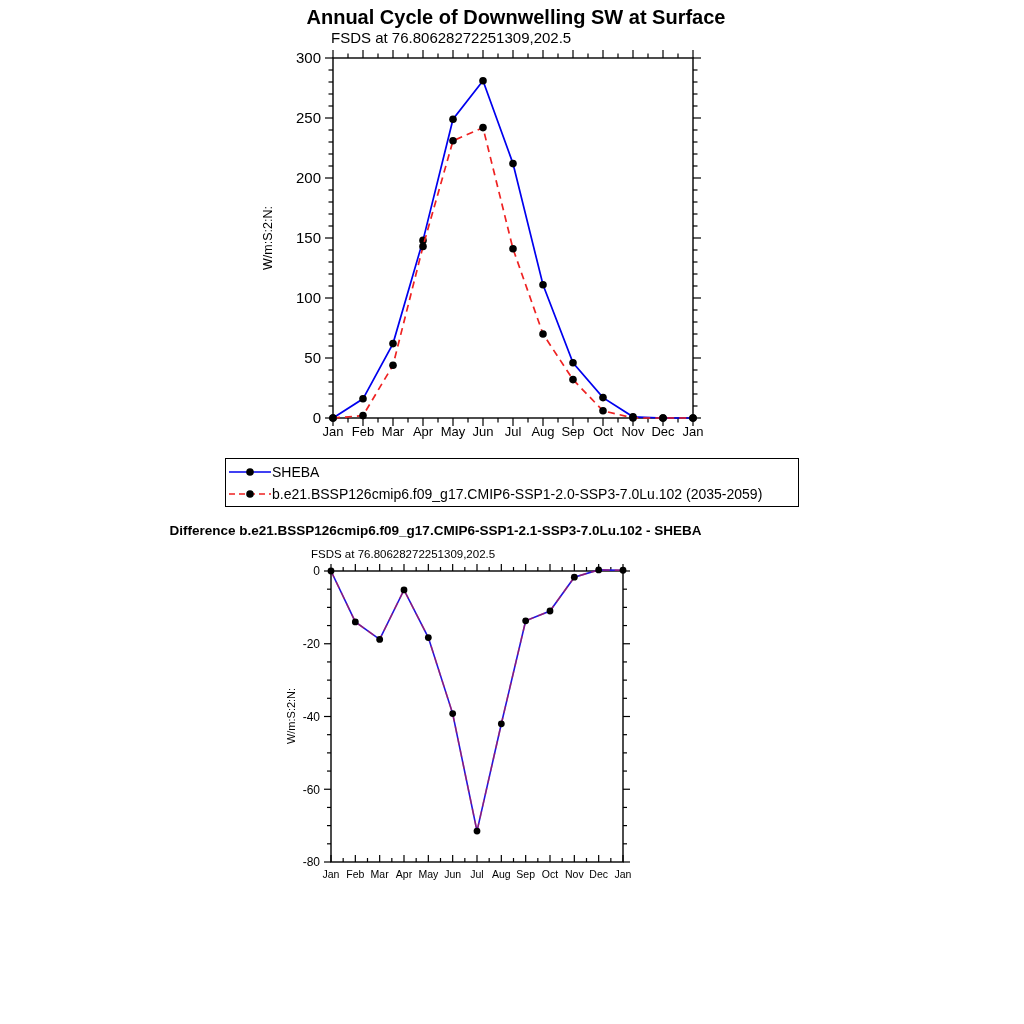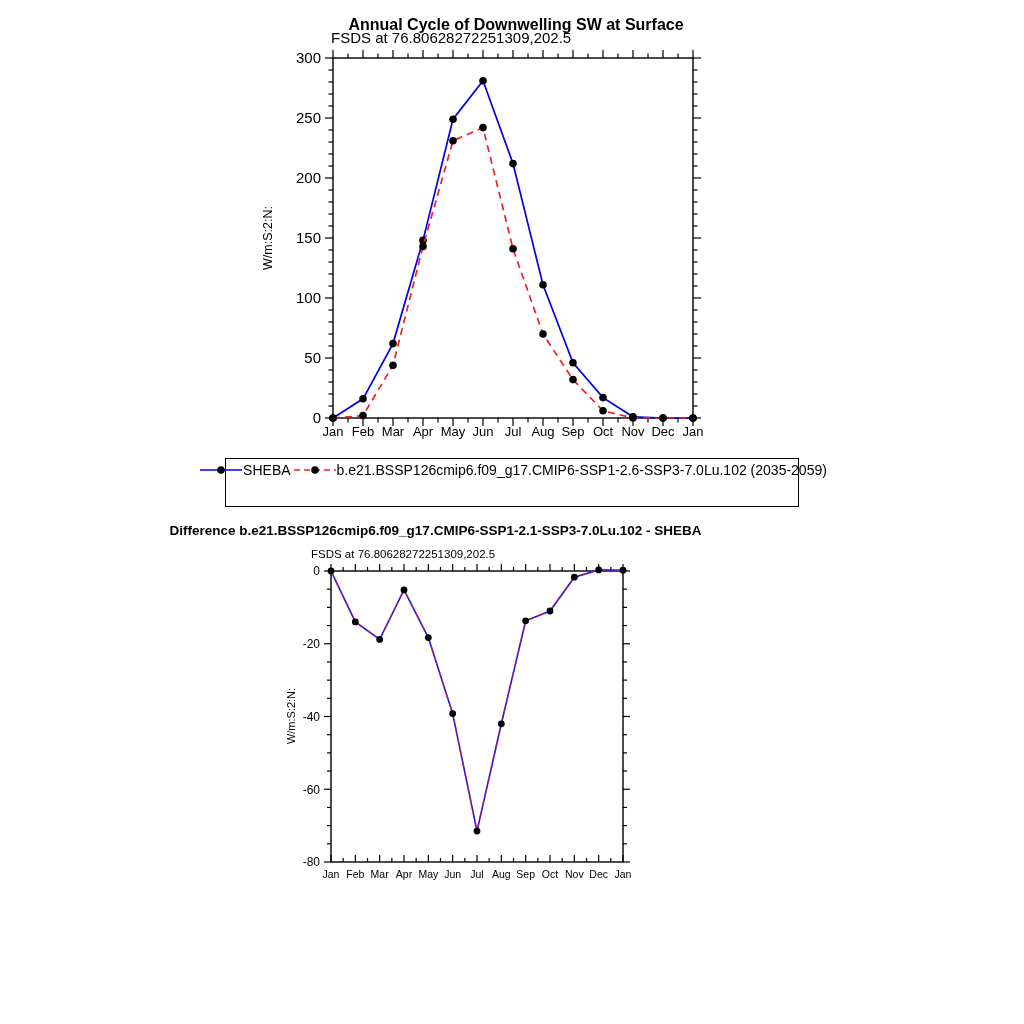--- a/index.html
+++ b/index.html
@@ -1,30 +1,30 @@
 <!DOCTYPE html>
 <html><head>
 <meta charset="utf-8">
 <style>
   html,body{margin:0;padding:0;background:#fff;}
   .page{position:relative;width:1024px;height:1024px;background:#ffffff;overflow:hidden;
         font-family:"Liberation Sans",sans-serif;color:#000;}
   .abs{position:absolute;}
   .title{font-weight:bold;text-align:center;white-space:nowrap;}
-  .top-title{left:260px;top:16px;width:512px;font-size:16px;}
+  .top-title{left:260px;top:6px;width:512px;font-size:20px;}
   .top-subtitle{left:331px;top:29px;font-size:15px;white-space:nowrap;}
   .bottom-title{left:153px;top:523px;width:565px;font-size:13.5px;}
   .bottom-subtitle{left:311px;top:548px;font-size:11.5px;white-space:nowrap;}
   .ylabel{white-space:nowrap;transform:translate(-50%,-50%) rotate(-90deg);}
   .ylabel-top{left:268px;top:238px;font-size:12.5px;}
   .ylabel-bottom{left:291px;top:716px;font-size:11px;}
   #plot-canvas{position:absolute;left:0;top:0;}
   svg text{font-family:"Liberation Sans",sans-serif;fill:#000;}
   .legend{left:225px;top:458px;width:574px;height:49px;border:1px solid #000;
-          box-sizing:border-box;display:flex;flex-direction:row;justify-content:center;}
+          box-sizing:border-box;display:flex;flex-direction:column;justify-content:center;}
   .legend-row{display:flex;align-items:center;height:22px;padding-left:2px;}
   .legend-row .lbl{font-size:14px;white-space:nowrap;}
   .legend-sample{flex:0 0 auto;}
 </style>
 </head>
 <body>
 
 <div class="page">
 
   <svg id="plot-canvas" width="1024" height="1024" viewBox="0 0 1024 1024">
@@ -323,21 +323,21 @@
           <line x1="1" y1="6" x2="43" y2="6" stroke="#0000ee" stroke-width="1.7"></line>
           <circle cx="22" cy="6" r="3.8" fill="#000000"></circle>
         </svg>
       <span class="lbl">SHEBA</span>
     </div>
     <div class="legend-row">
       <svg class="legend-sample" width="44" height="12">
           <line x1="1" y1="6" x2="43" y2="6" stroke="#ee2222" stroke-width="1.7" stroke-dasharray="6 4"></line>
           <circle cx="22" cy="6" r="3.8" fill="#000000"></circle>
         </svg>
-      <span class="lbl">b.e21.BSSP126cmip6.f09_g17.CMIP6-SSP1-2.6-SSP3-7.0Lu.102 (2035-2059)</span>
+      <span class="lbl">b.e21.BSSP126cmip6.f09_g17.CMIP6-SSP1-2.0-SSP3-7.0Lu.102 (2035-2059)</span>
     </div>
   </div>
 
   <div class="abs title bottom-title">Difference b.e21.BSSP126cmip6.f09_g17.CMIP6-SSP1-2.1-SSP3-7.0Lu.102 - SHEBA</div>
   <div class="abs bottom-subtitle">FSDS at 76.80628272251309,202.5</div>
   <div class="abs ylabel ylabel-bottom">W/m:S:2:N:</div>
 
 </div>
 
 </body></html>

